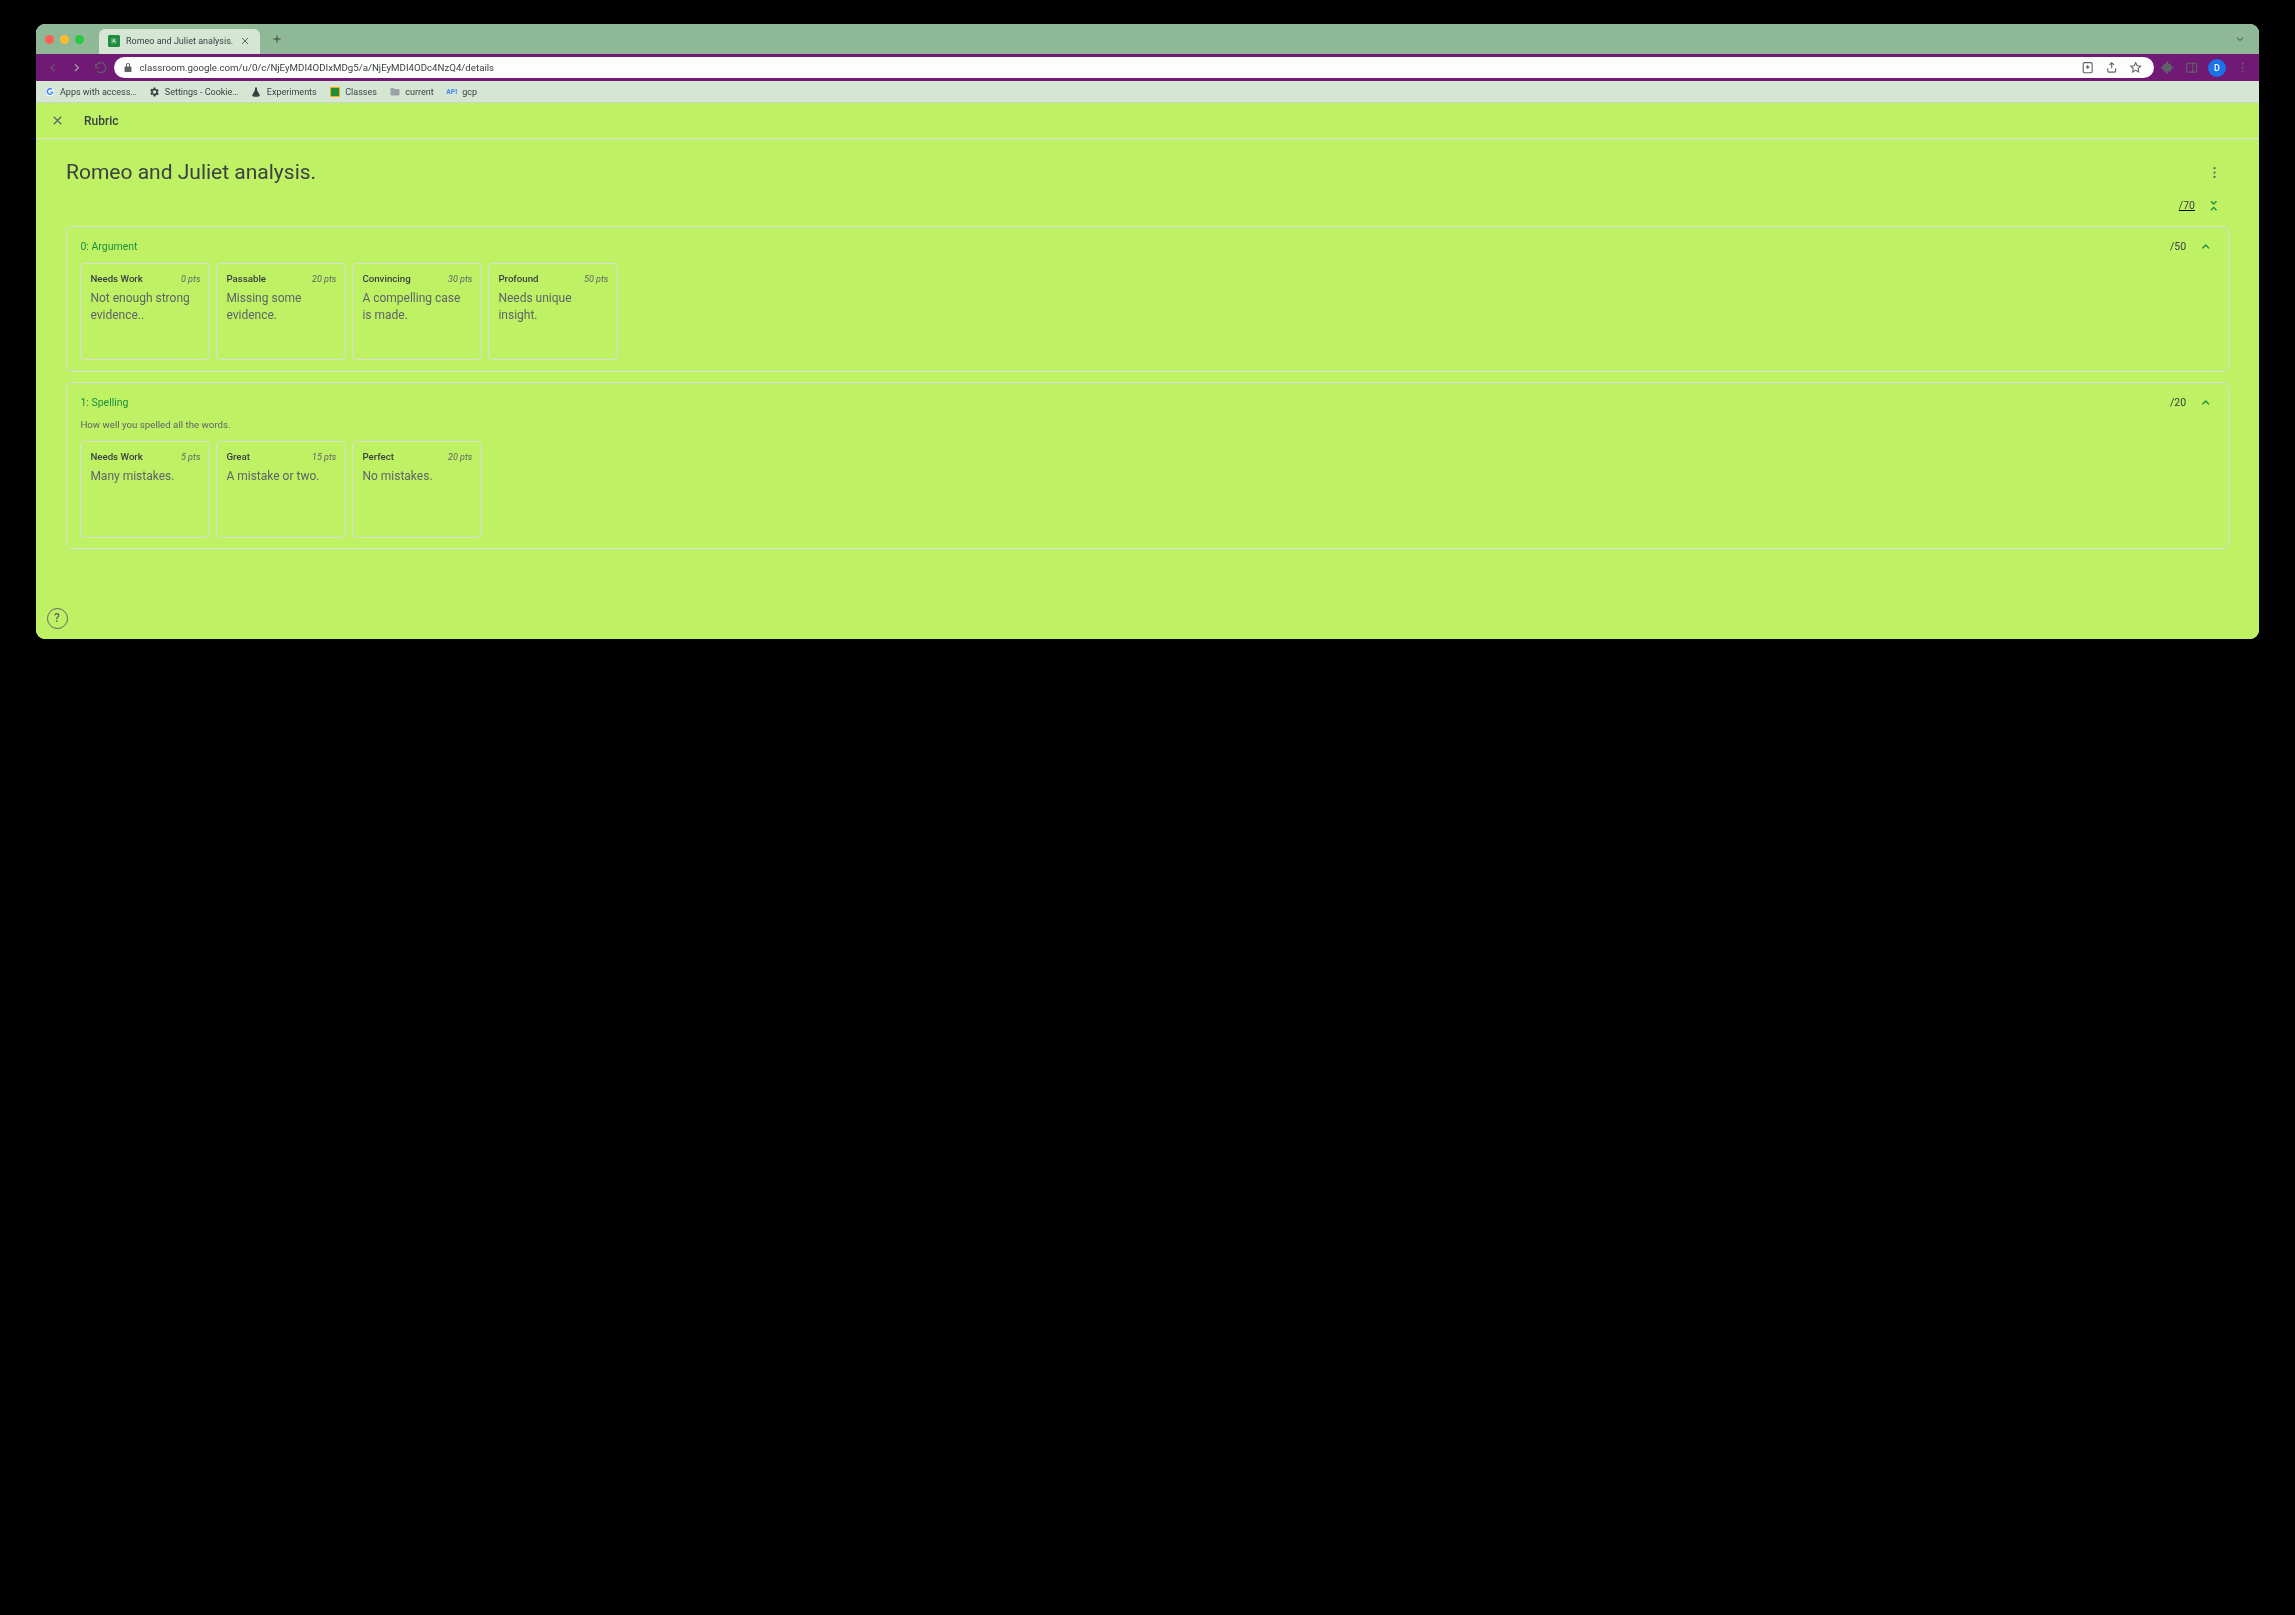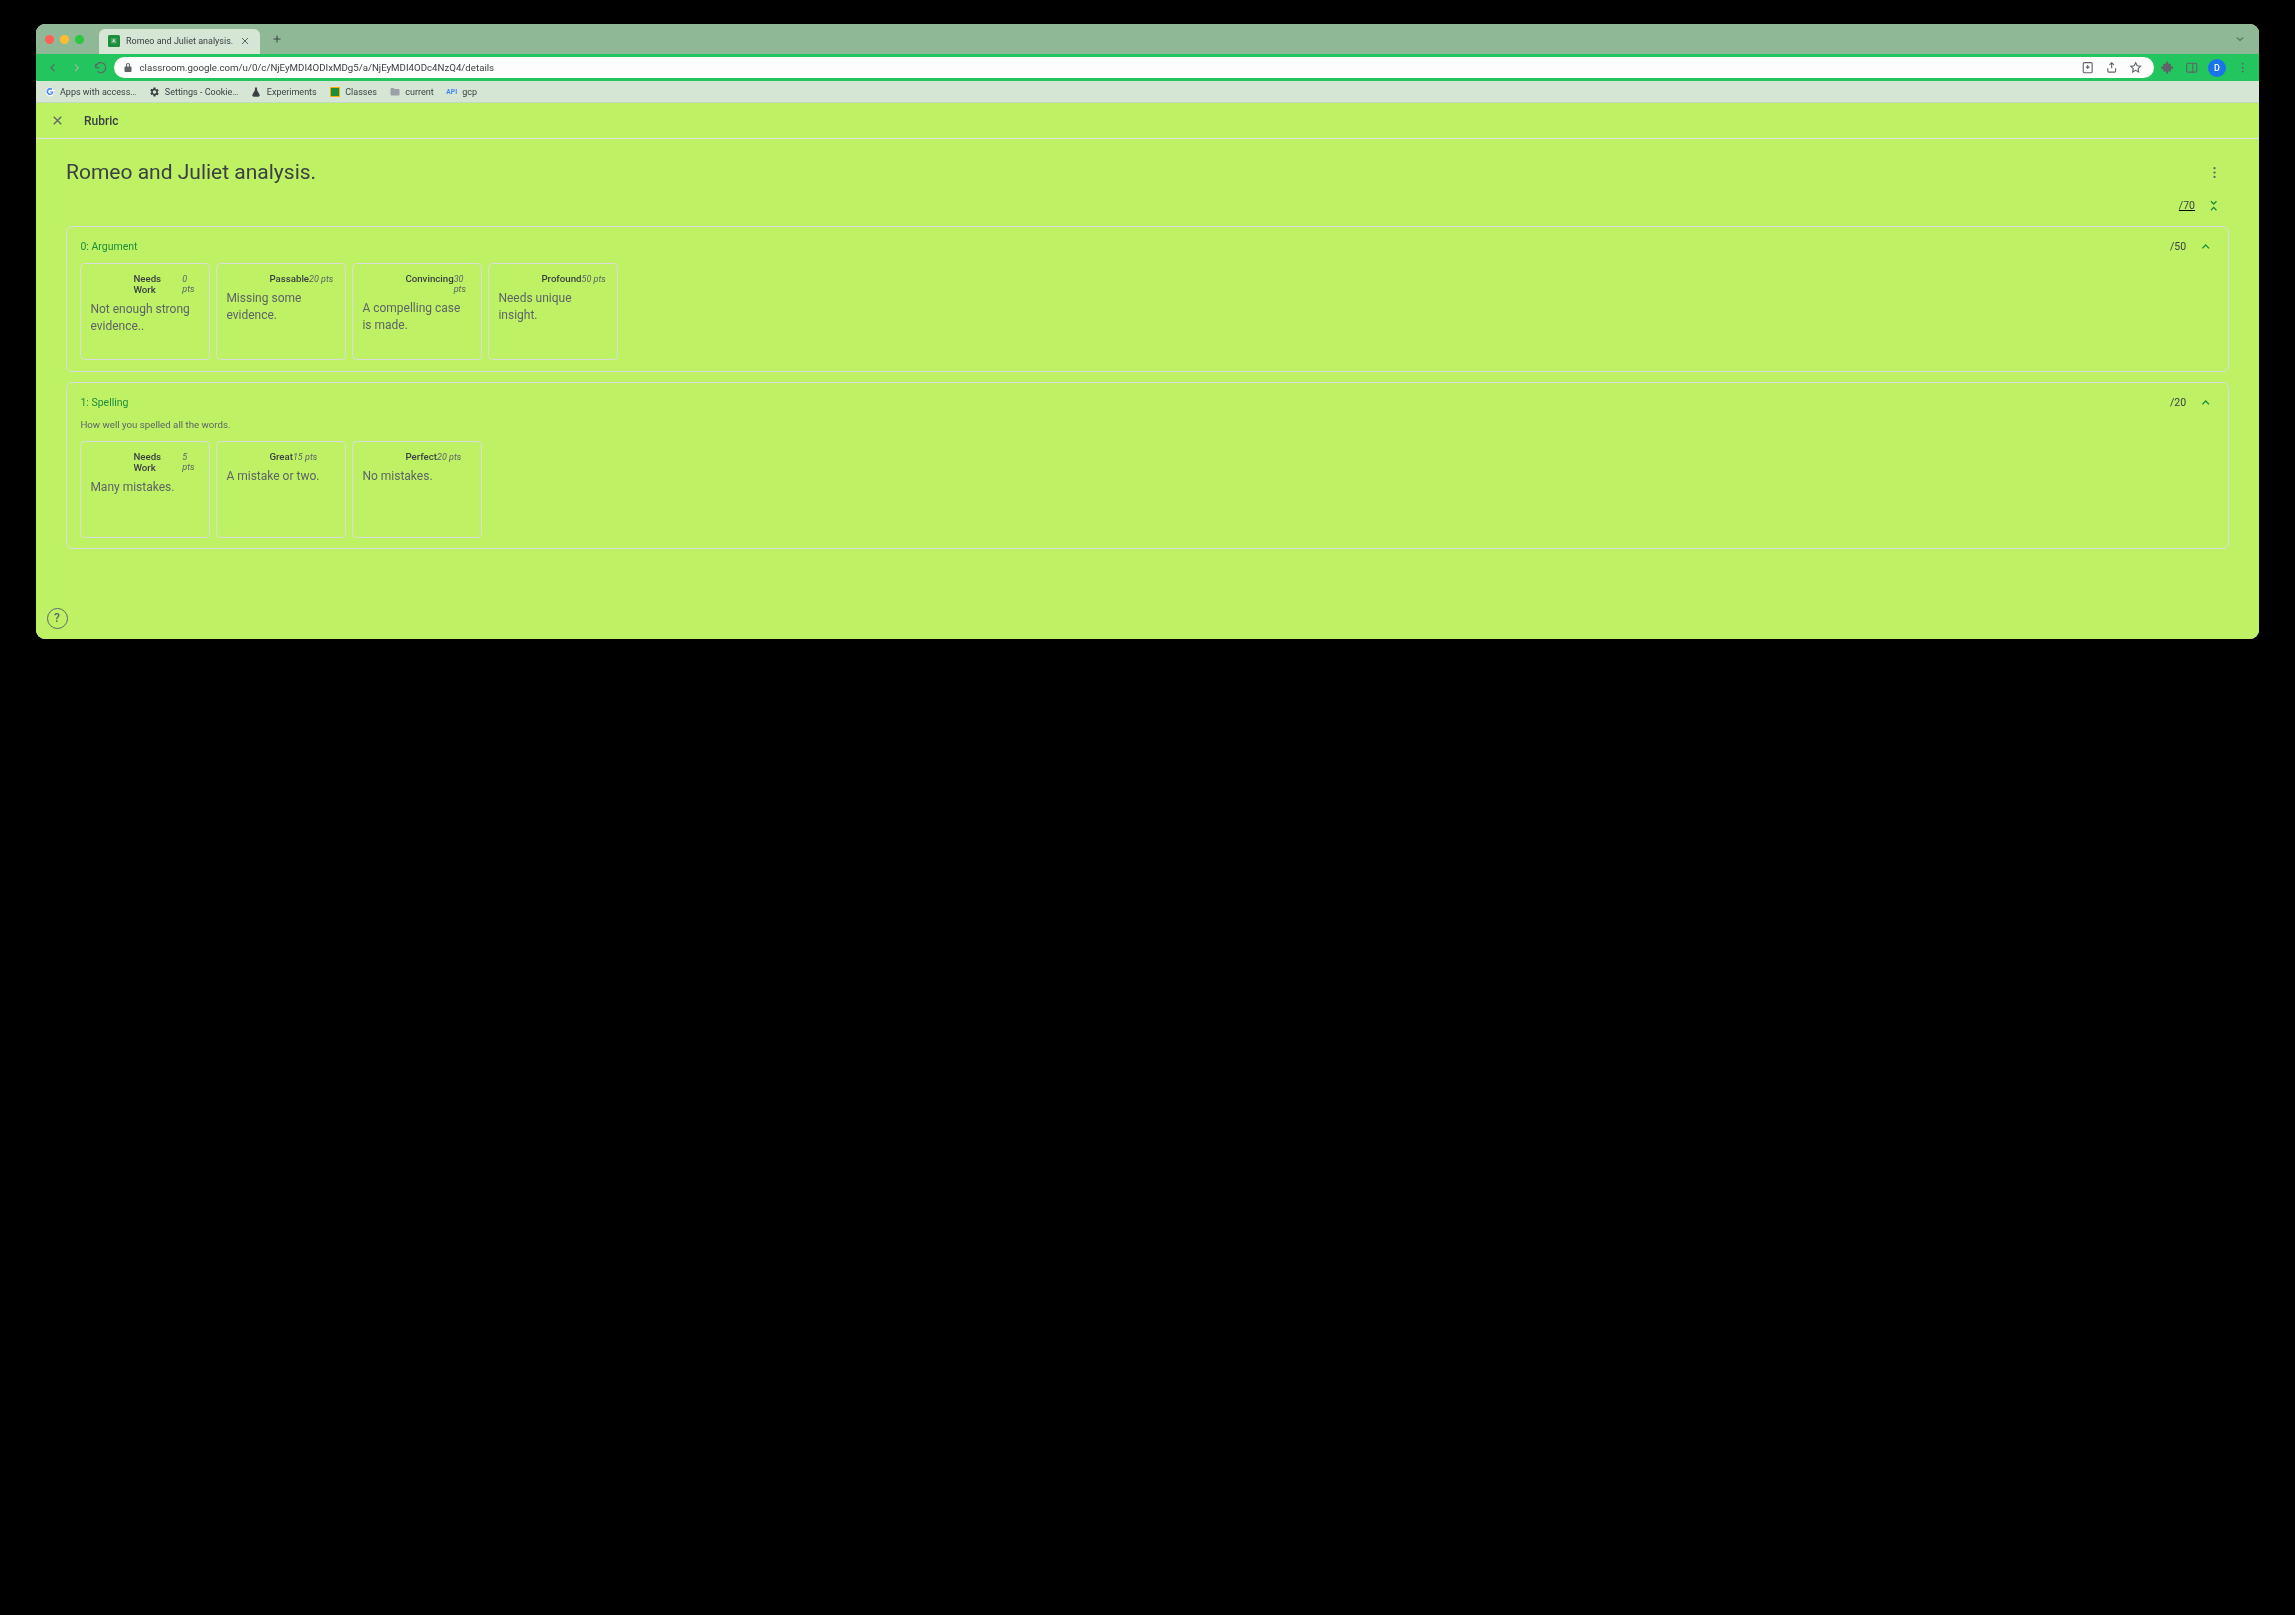--- a/index.html
+++ b/index.html
@@ -50,21 +50,21 @@
       display:flex; align-items:center; justify-content:center;
     }
     .tab-favicon svg { width:7.5px; height:7.5px; fill:#fff;}
     .tab-title { flex:1; white-space:nowrap; overflow:hidden; text-overflow:ellipsis;}
     .tab-close { width:12px; height:12px; display:flex; align-items:center; justify-content:center; cursor:pointer; color:#5f6368;}
     .new-tab-btn { width:21px; height:21px; display:flex; align-items:center; justify-content:center; color:#3c4043; cursor:pointer; border-radius:50%;}
     .tab-bar-spacer { flex:1; }
     .tab-dropdown { width:21px; height:21px; display:flex; align-items:center; justify-content:center; color:#3c4043; cursor:pointer;}
     
     .addr-bar {
-      background: #22c55e;
+      background: #701a75;
       height: 27px;
       display: flex;
       align-items: center;
       padding: 0 6px;
       gap: 3px;
     }
     .nav-btn { width:21px; height:21px; display:flex; align-items:center; justify-content:center; color:#5f6368; cursor:pointer; border-radius:50%;}
     .nav-btn.disabled { color:#a7b8a8; }
     .url-box {
       flex: 1;
@@ -128,21 +128,21 @@
     .criterion-desc { font-size:9.7px; color:#5f6368; margin-bottom:10.5px;}
     .levels-row { display:flex; gap:6px;}
     .level-card {
       border:0.7px solid #dadce0;
       border-radius:4.5px;
       width:130px;
       height:97px;
       padding:9px;
       cursor:pointer;
     }
-    .level-head { display:flex; justify-content:flex-start; align-items:baseline; margin-bottom:6px;margin-left:43px;}
+    .level-head { display:flex; justify-content:space-between; align-items:baseline; margin-bottom:6px;}
     .level-name { font-size:9.7px; color:#3c4043; font-weight:500;}
     .level-pts { font-size:9px; color:#5f6368; font-style:italic;}
     .level-desc { font-size:12px; color:#5f6368; line-height:1.4;}
     .help-btn {
       position:absolute; bottom:10.5px; left:10.5px;
       width:21px; height:21px; border:1.5px solid #5f6368; border-radius:50%;
       display:flex; align-items:center; justify-content:center;
       color:#5f6368; font-size:12px; font-weight:500; cursor:pointer;
     }
     

